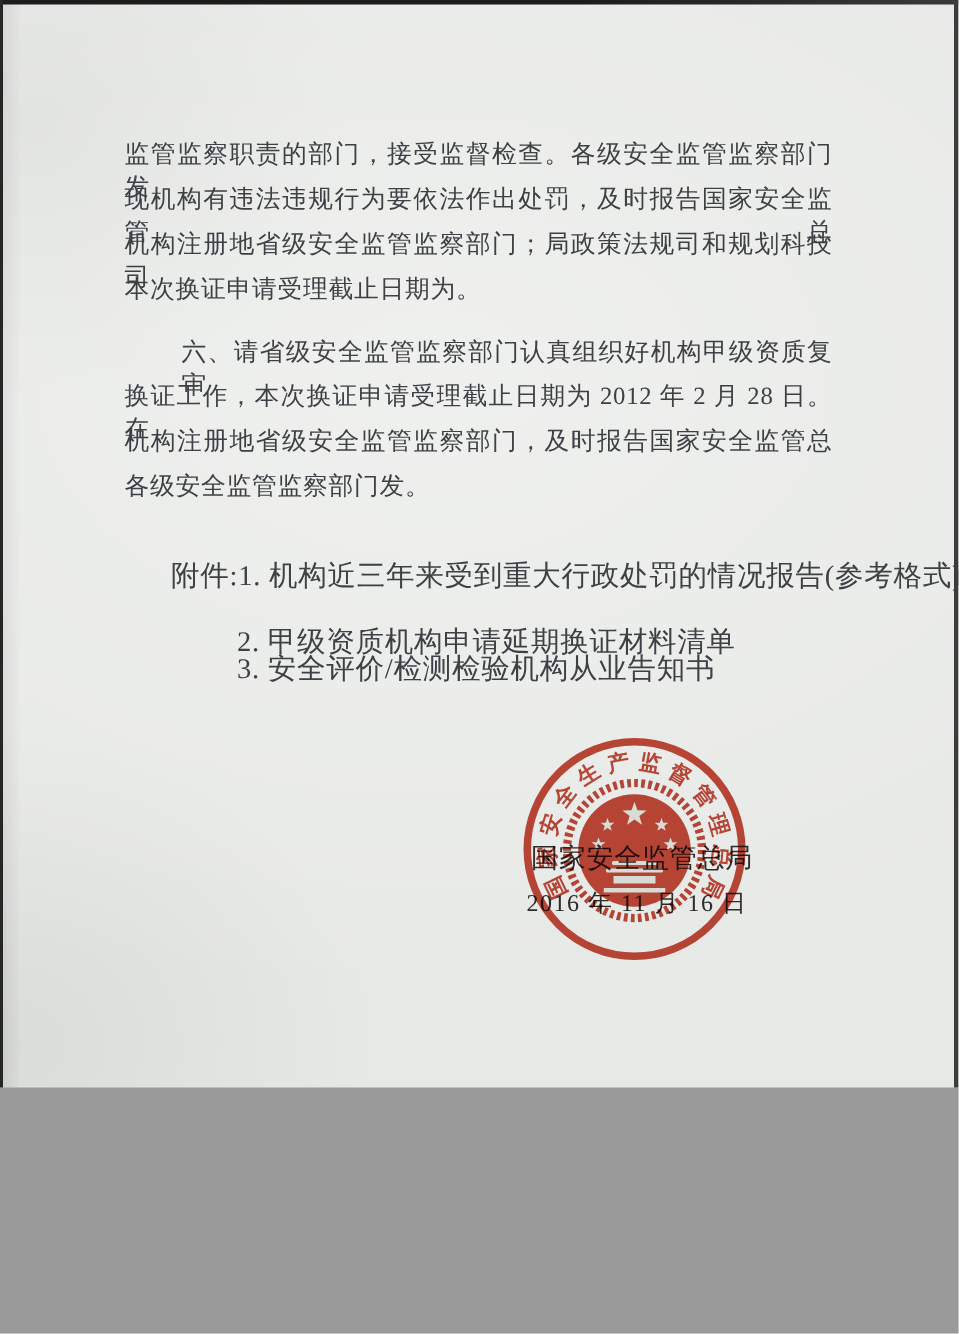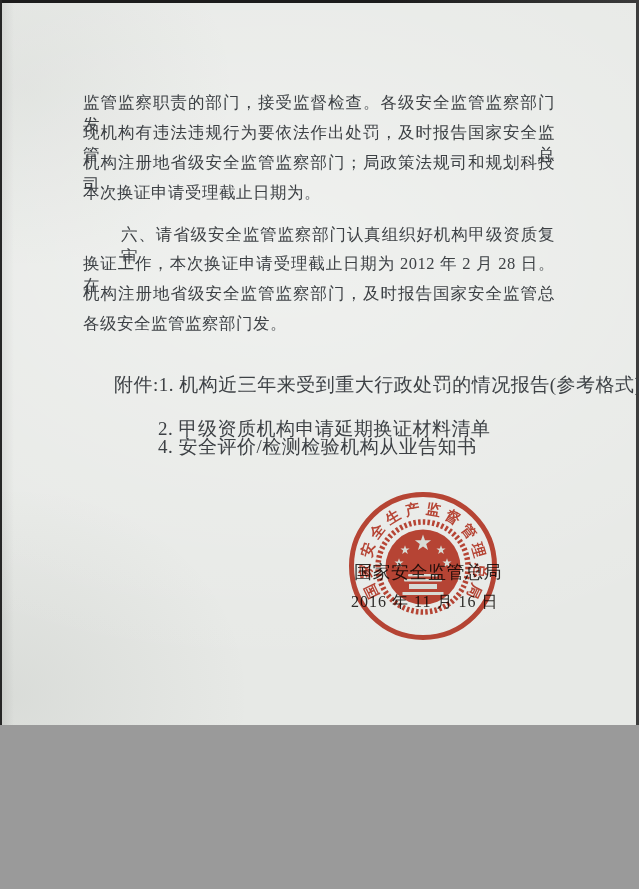--- a/index.html
+++ b/index.html
@@ -101,21 +101,21 @@
   <div>
     <div class="line fill indent" style="top:224px">六、请省级安全监管监察部门认真组织好机构甲级资质复审</div>
     <div class="line fill" style="top:253px">换证工作，本次换证申请受理截止日期为 2012 年 2 月 28 日。在</div>
     <div class="line fill" style="top:283px">机构注册地省级安全监管监察部门，及时报告国家安全监管总</div>
     <div class="line" style="top:313px">各级安全监管监察部门发。</div>
   </div>
 
   <div>
     <div class="attach-line" style="left:114px;top:374px">附件:1. 机构近三年来受到重大行政处罚的情况报告(参考格式)</div>
     <div class="attach-line" style="left:158px;top:418px">2. 甲级资质机构申请延期换证材料清单</div>
-    <div class="attach-line" style="left:158px;top:436px">4. 安全评价/检测检验机构从业告知书</div>
+    <div class="attach-line" style="left:158px;top:436px">3. 安全评价/检测检验机构从业告知书</div>
   </div>
 
   <div class="sig-issuer">国家安全监管总局</div>
   <div class="sig-date">2016 年 11 月 16 日</div>
 
   <svg class="seal" viewBox="0 0 160 162">
     <defs>
       <polygon id="star5" points="0,-10 2.35,-3.24 9.51,-3.09 3.8,1.24 5.88,8.09 0,4 -5.88,8.09 -3.8,1.24 -9.51,-3.09 -2.35,-3.24"></polygon>
     </defs>
 

